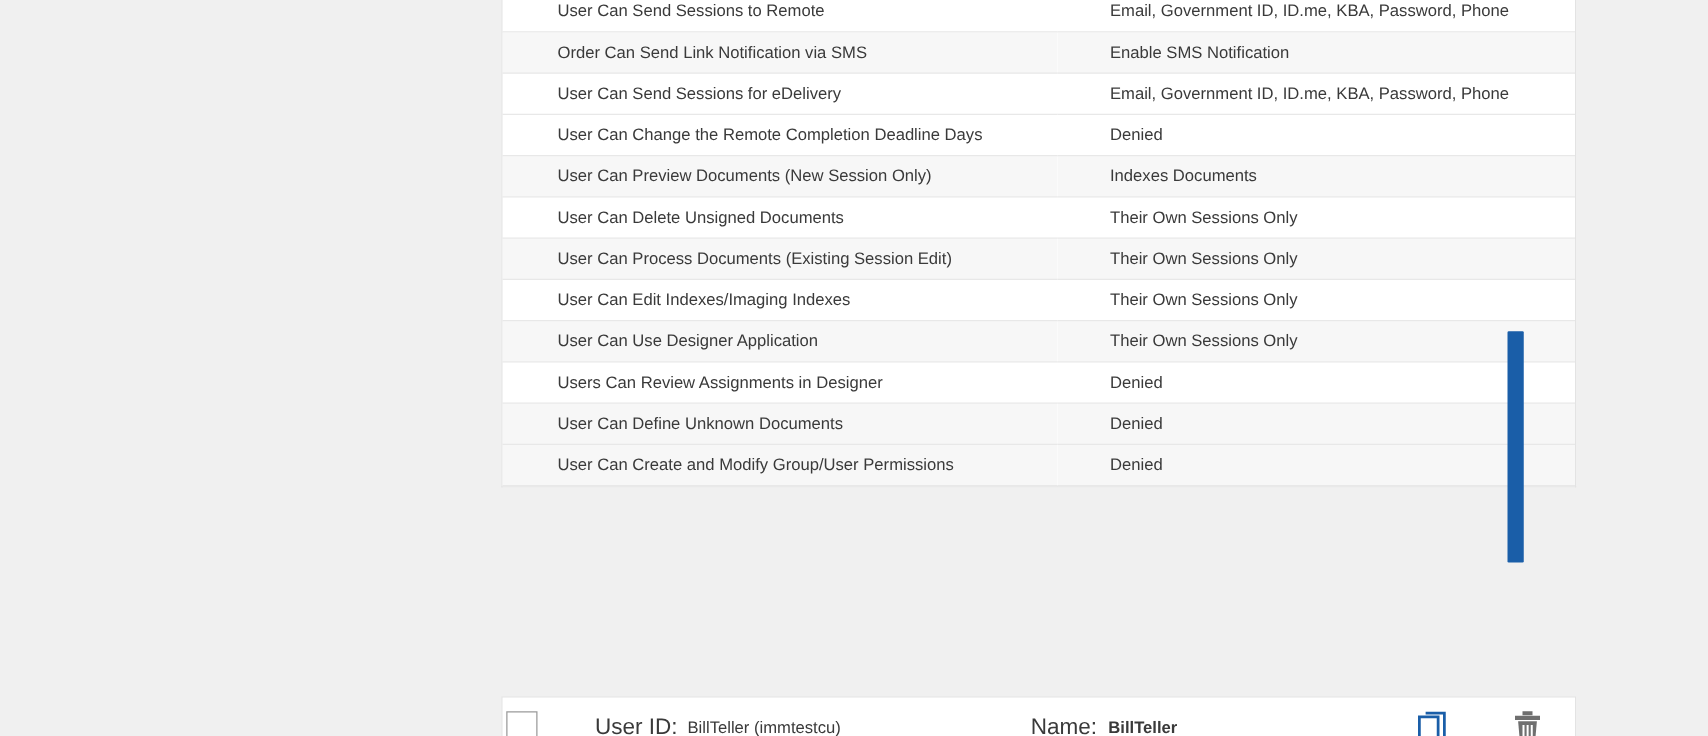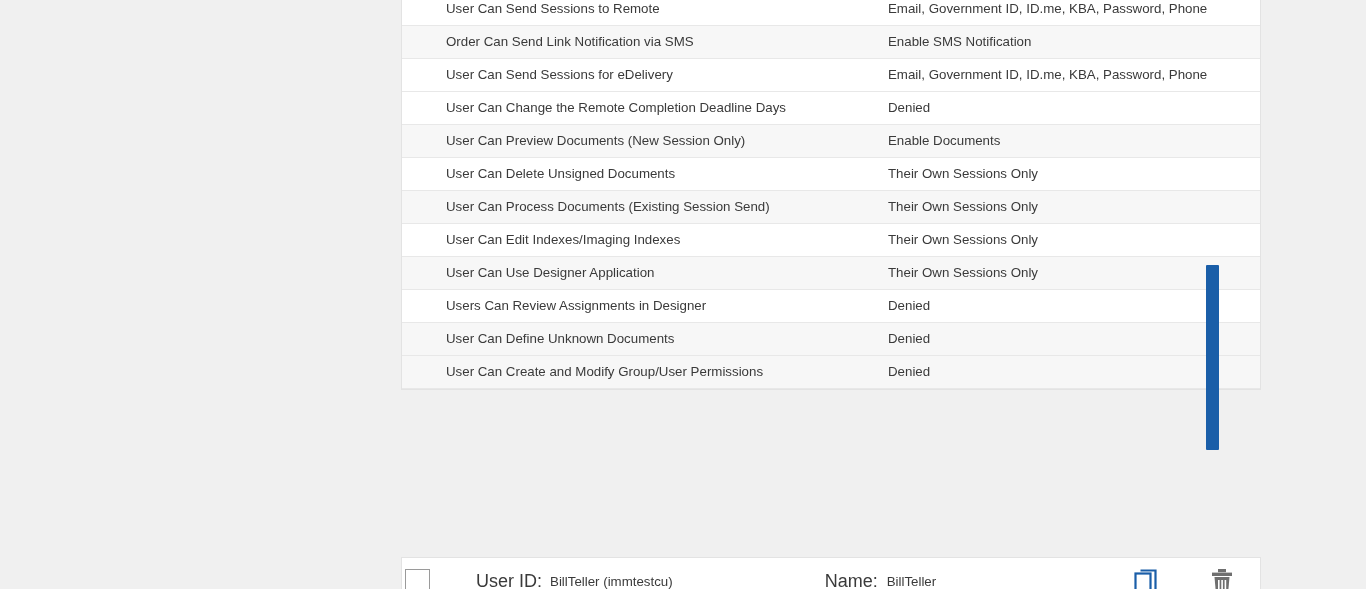--- a/index.html
+++ b/index.html
@@ -99,21 +99,21 @@
   }
 
   .field-value {
     font-size: 13.3px;
     color: #3a3a3a;
   }
 
   .user-id-label { margin-left: 46px; }
   .user-id-value { margin-left: 8px; }
   .name-label    { margin-left: 152px; }
-  .name-value    { margin-left: 9px; }
+  .name-value    { margin-left: 9px; font-weight: bold; }
 
   .row-actions {
     margin-left: auto;
     display: flex;
     align-items: center;
     gap: 50px;
     padding-right: 25px;
   }
 
   .icon-btn {
@@ -160,28 +160,28 @@
           <tr class="odd">
             <td class="col-name">User Can Send Sessions for eDelivery</td>
             <td class="col-value">Email, Government ID, ID.me, KBA, Password, Phone</td>
           </tr>
           <tr class="odd">
             <td class="col-name">User Can Change the Remote Completion Deadline Days</td>
             <td class="col-value">Denied</td>
           </tr>
           <tr class="even">
             <td class="col-name">User Can Preview Documents (New Session Only)</td>
-            <td class="col-value">Enable Documents</td>
+            <td class="col-value">Indexes Documents</td>
           </tr>
           <tr class="odd">
             <td class="col-name">User Can Delete Unsigned Documents</td>
             <td class="col-value">Their Own Sessions Only</td>
           </tr>
           <tr class="even">
-            <td class="col-name">User Can Process Documents (Existing Session Send)</td>
+            <td class="col-name">User Can Process Documents (Existing Session Edit)</td>
             <td class="col-value">Their Own Sessions Only</td>
           </tr>
           <tr class="odd">
             <td class="col-name">User Can Edit Indexes/Imaging Indexes</td>
             <td class="col-value">Their Own Sessions Only</td>
           </tr>
           <tr class="even">
             <td class="col-name">User Can Use Designer Application</td>
             <td class="col-value">Their Own Sessions Only</td>
           </tr>

